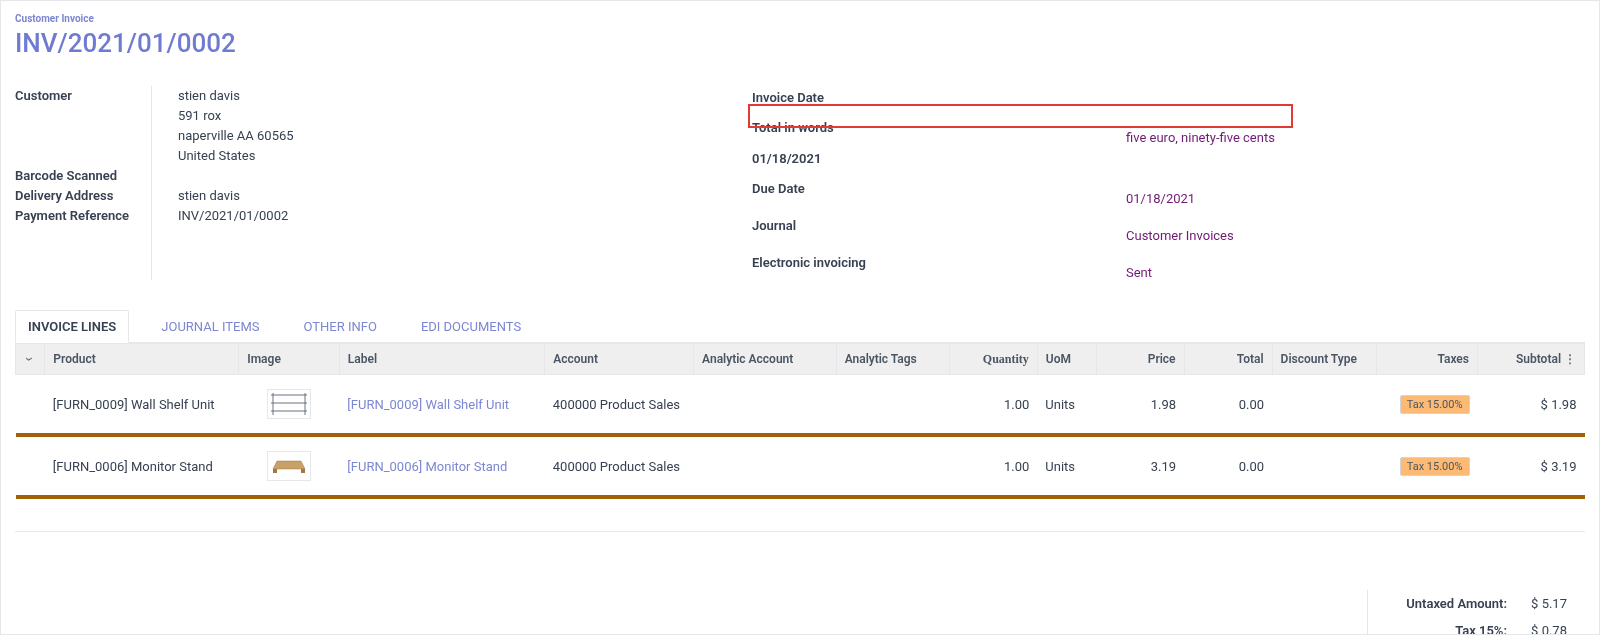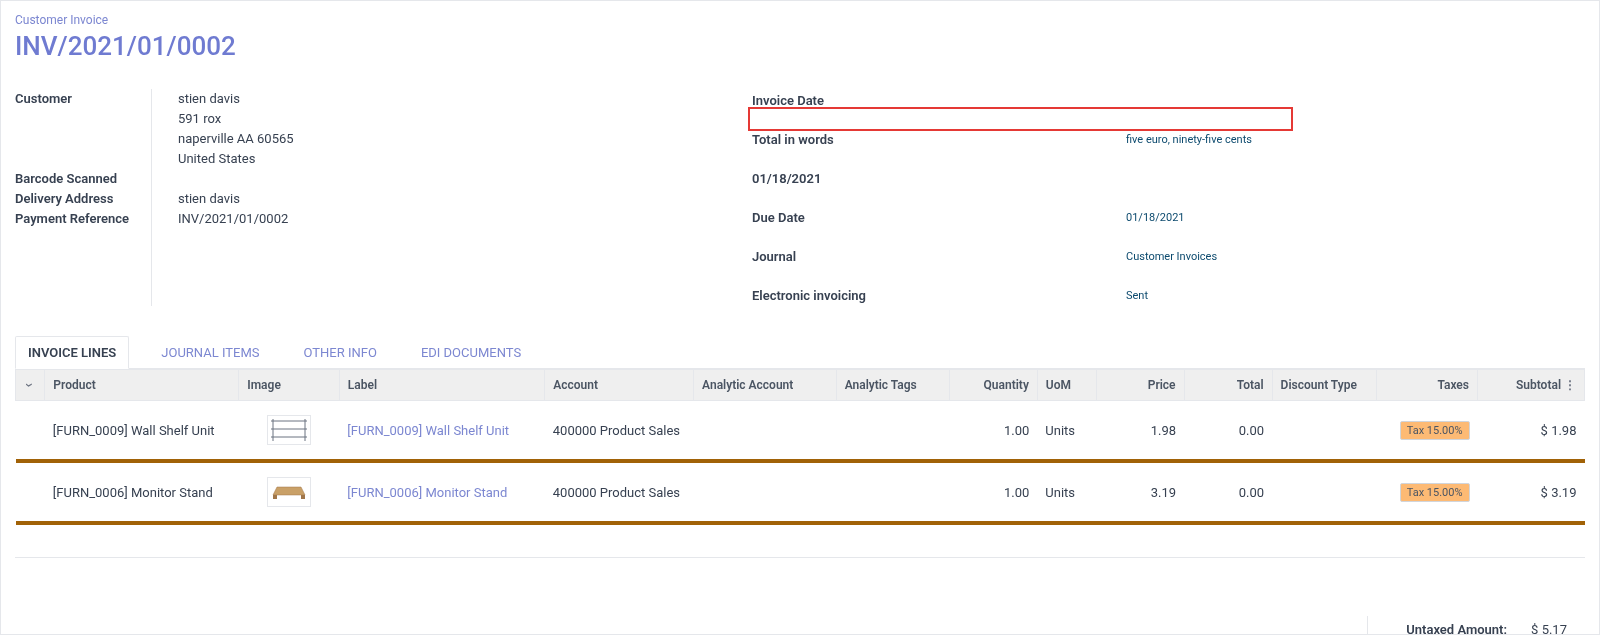--- a/index.html
+++ b/index.html
@@ -1,46 +1,46 @@
 <!DOCTYPE html>
 <html><head>
   <meta charset="utf-8">
   <style>
     * { box-sizing: border-box; margin: 0; padding: 0; font-family: -apple-system, BlinkMacSystemFont, "Segoe UI", Roboto, "Helvetica Neue", Arial, sans-serif; }
     body { background: #fff; color: #374151; font-size: 13px; border: 1px solid #e5e7eb; width: 1600px; height: 635px; overflow: hidden; }
     .container { padding: 12px 14px; }
-    .title-small { color: #7c87d1; font-weight: 400; font-size: 12px; }
+    .title-small { color: #7c87d1; font-weight: 700; font-size: 10px; }
     .invoice-number { color: #6f7bd1; font-size: 26px; font-weight: 500; margin-top: 4px; }
     .info-grid { display: flex; margin-top: 28px; }
     .left-col { flex: 0 0 737px; display: flex; }
     .label-col { width: 136px; }
     .value-col { border-left: 1px solid #e5e7eb; padding-left: 26px; flex: 1; }
-    .right-col { flex: 1; display: flex; flex-direction: column; gap: 17px; position: relative; }
+    .right-col { flex: 1; display: flex; flex-direction: column; gap: 2px; position: relative; }
     .label-col .fl { font-weight: 600; color: #374151; font-size: 13px; line-height: 20px; }
     .value-col div { font-size: 13px; line-height: 20px; color: #374151; }
     .kv-row { display: flex; align-items: center; min-height: 22px; }
     .kv-label { width: 374px; font-weight: 600; color: #374151; font-size: 13px; }
-    .kv-val { color: #0c4a6e; font-size: 11px; }
+    .kv-val { color: #701a75; font-size: 13px; margin-top: 20px; }
     .highlight-box { position: absolute; border: 2px solid #e53935; pointer-events: none; }
     .tabs { display: flex; gap: 20px; border-bottom: 1px solid #e5e7eb; margin-top: 30px; align-items: flex-end; }
     .tab { padding: 8px 12px; color: #7c87d1; font-size: 13px; cursor: pointer; }
     .tab.active { color: #374151; font-weight: 600; border: 1px solid #e5e7eb; border-bottom: 1px solid #fff; margin-bottom: -1px; background: #fff; border-radius: 2px 2px 0 0; }
     table { width: 100%; border-collapse: collapse; margin-top: 0; }
     thead th { background: #efefef; text-align: left; font-weight: 600; font-size: 12px; padding: 7px 8px; border: 1px solid #e5e7eb; color: #4b5563; }
     tbody td { padding: 14px 8px; border-bottom: 4px solid #a16207; font-size: 13px; vertical-align: middle; }
     .link-text { color: #7c87d1; }
     .num { text-align: right; }
     .chevron-cell { width: 28px; text-align: center; }
     .product-col { width: 185px; }
     .image-col { width: 96px; }
     .label-col-th { width: 196px; }
     .account-col { width: 142px; }
     .analytic-acc-col { width: 136px; }
     .analytic-tags-col { width: 108px; }
-    .qty-col { width: 84px; }
+    .qty-col { width: 84px; font-family: Liberation Serif, serif; }
     .uom-col { width: 56px; }
     .price-col { width: 84px; }
     .disc-col { width: 84px; }
     .disc-type-col { width: 100px; }
     .taxes-col { width: 96px; }
     .subtotal-col { width: 102px; }
     .tax-tag { display: inline-block; border: 1px solid #d1d5db; background: #fdba74; padding: 2px 6px; font-size: 11px; color: #4b5563; border-radius: 2px; }
     .img-placeholder { width: 44px; height: 30px; border: 1px solid #e5e7eb; margin: 0 auto; display: flex; align-items: center; justify-content: center; background: #fff; }
     .totals-area { margin-top: 58px; display: flex; justify-content: flex-end; padding-right: 8px; position: relative; }
     .totals-box { width: 210px; border-left: 1px solid #e5e7eb; }

